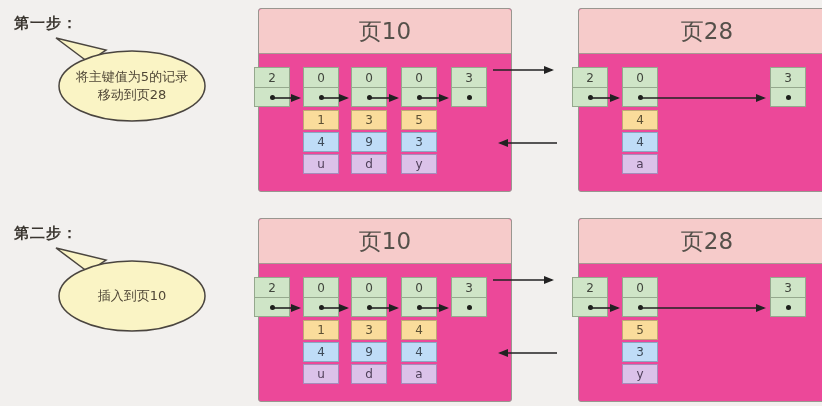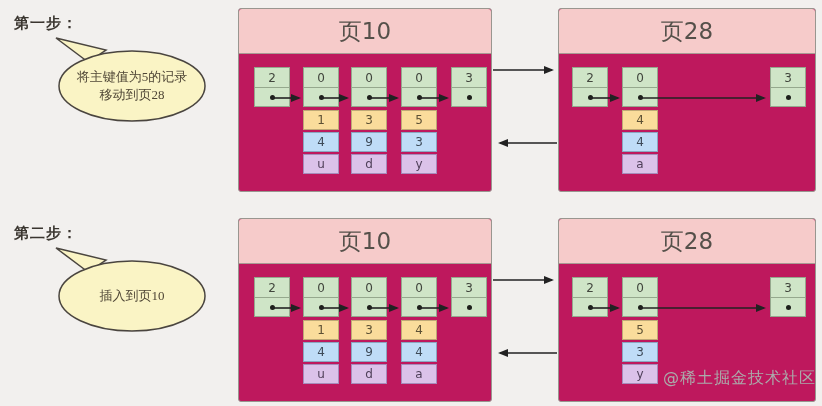--- a/index.html
+++ b/index.html
@@ -11,25 +11,25 @@
   }
   .step { position:absolute; left:0; width:822px; height:200px; }
   .step-label {
     position:absolute; left:14px; top:14px;
     font-size:15px; font-weight:600; color:#3a352f; letter-spacing:1px;
   }
   .bubble-svg { position:absolute; left:40px; top:32px; }
   .bubble-text {
     position:absolute; left:58px; top:52px; width:148px; height:68px;
     display:flex; flex-direction:column; justify-content:center; align-items:center;
-    font-size:13px; line-height:18px; color:#4f4636; text-align:center;font-family:Liberation Serif, serif;
+    font-size:13px; line-height:18px; color:#4f4636; text-align:center;
   }
   .page {
     position:absolute; top:8px; height:184px;
-    background:#be185d; border:1px solid #99968f; border-radius:3px;
+    background:#ec4899; border:1px solid #99968f; border-radius:3px;margin-left:20px;
   }
   .page-header {
     height:45px; background:#f6cbca; border-bottom:1px solid #a89a93;
     border-radius:3px 3px 0 0;
     display:flex; align-items:center; justify-content:center;
     font-size:23px; color:#55504a;
   }
   .col { position:absolute; width:36px; top:67px; }
   .cell {
     width:36px; height:20px;
@@ -250,14 +250,13 @@
       <line x1="419" y1="308" x2="447" y2="308" marker-end="url(#ah)"></line>
 
       <line x1="590" y1="308" x2="618" y2="308" marker-end="url(#ah)"></line>
       <line x1="640" y1="308" x2="764" y2="308" marker-end="url(#ah)"></line>
 
       <line x1="493" y1="280" x2="552" y2="280" marker-end="url(#ah)"></line>
       <line x1="557" y1="353" x2="500" y2="353" marker-end="url(#ah)"></line>
     </g>
   </svg>
 
-  <div class="watermark">@稀土掘金技术社区</div>
 </div>
 
 </body></html>

